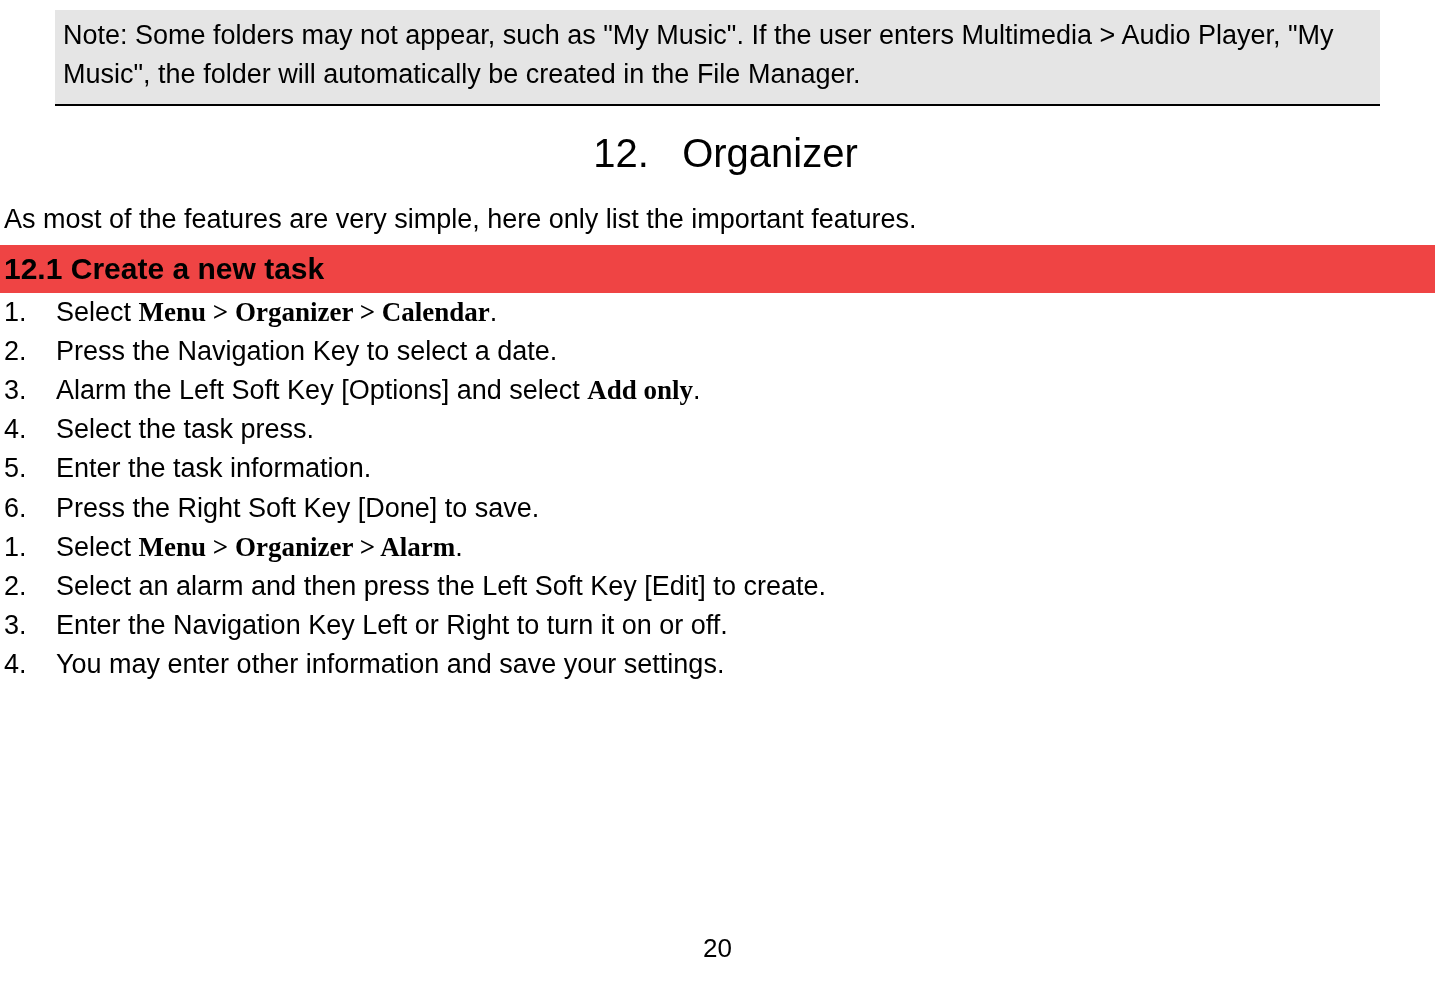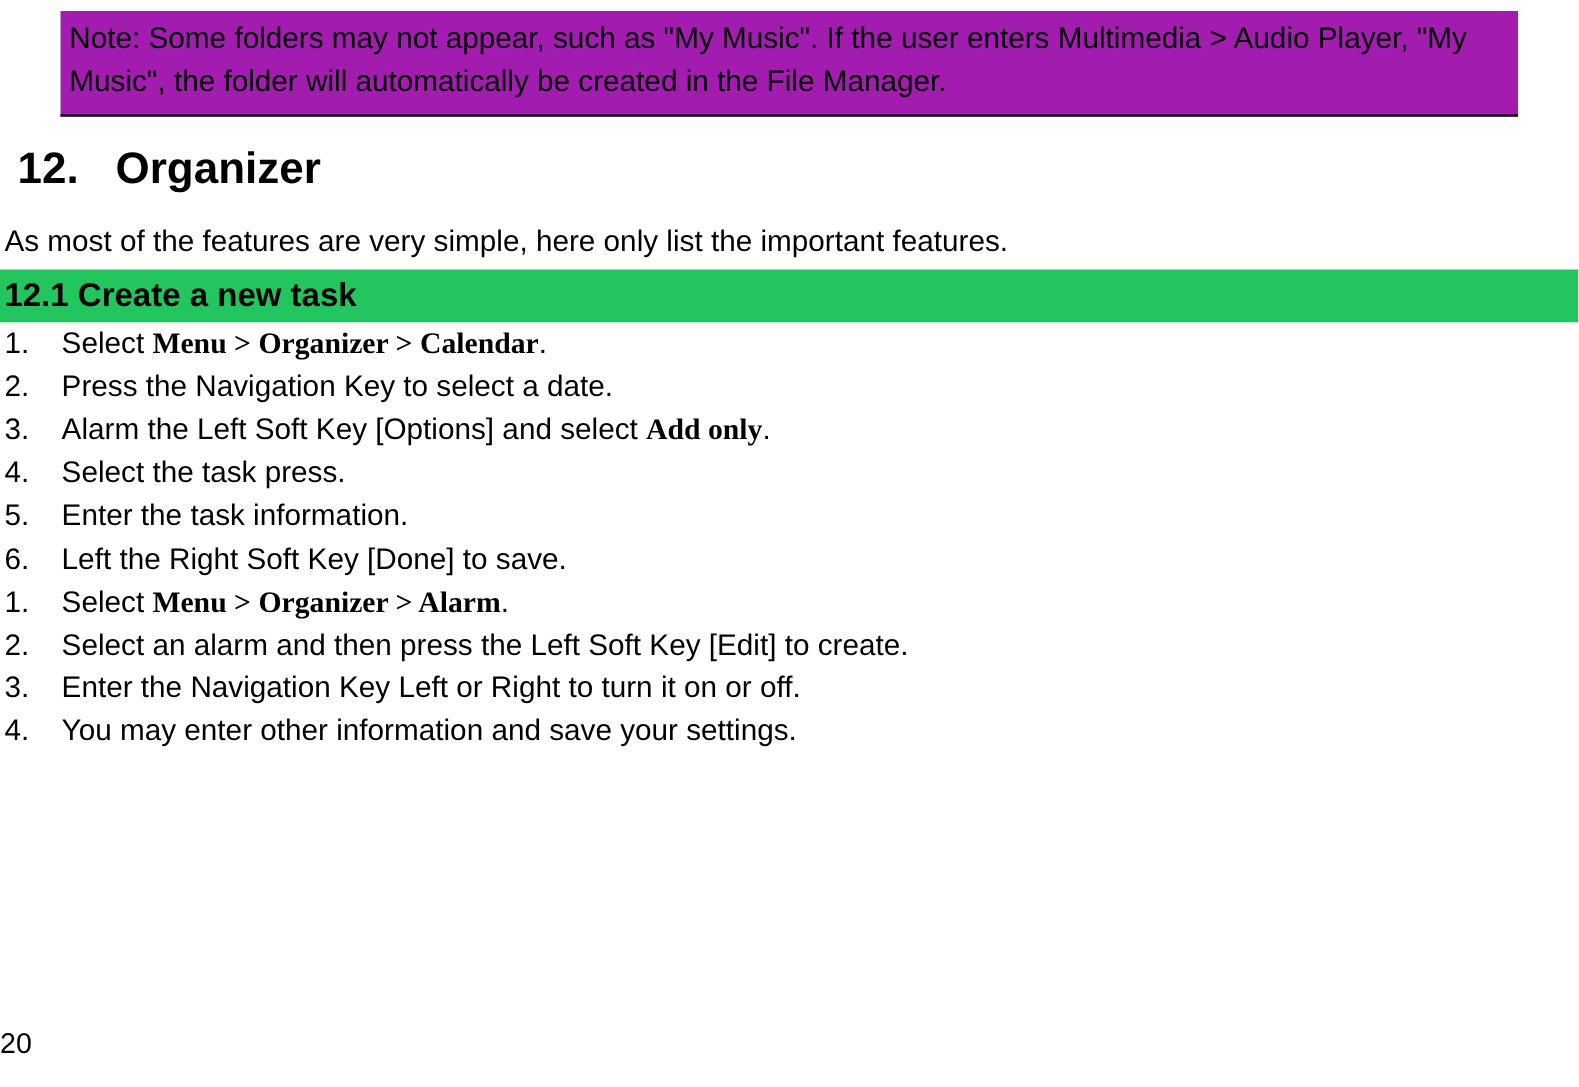--- a/index.html
+++ b/index.html
@@ -10,36 +10,36 @@
       background: #ffffff;
       color: #000000;
       font-size: 27px;
       line-height: 1.45;
       position: relative;
     }
     .page {
       padding: 10px 0 0 0;
     }
     .note-box {
-      background: #a21caf;
+      background: #e5e5e5;
       border-bottom: 2px solid #000000;
       margin: 0 55px;
       padding: 6px 8px 10px 8px;
     }
     .chapter-heading {
-      text-align: left;
-      font-weight: bold;
+      text-align: center;
+      font-weight: normal;
       font-size: 40px;
       margin: 18px 0 18px 16px;
     }
     .intro {
       margin: 0 12px 6px 4px;
     }
     .subsection-heading {
-      background: #22c55e;
+      background: #ef4444;
       font-weight: bold;
       font-size: 30px;
       padding: 2px 0 2px 4px;
     }
     ol {
       list-style: none;
       margin-left: 4px;
     }
     .li-row {
       display: flex;
@@ -50,21 +50,21 @@
     }
     .li-text {
       flex: 1;
     }
     .b { font-weight: bold; font-family: Liberation Serif, serif; }
     .page-number {
       position: absolute;
       bottom: 20px;
       left: 0;
       right: 0;
-      text-align: left;
+      text-align: center;
       font-size: 26px;
     }
   </style>
 </head>
 <body>
 
 <div class="page">
 
   <div class="note-box">
     <span>Note: Some folders may not appear, such as "My Music". If the user enters Multimedia &gt; Audio Player, "My Music", the folder will automatically be created in the File Manager.</span>
@@ -100,21 +100,21 @@
     <li class="li-row">
       <span class="li-num">4.</span>
       <span class="li-text"><span>Select the task press.</span><span class="b"></span><span></span></span>
     </li>
     <li class="li-row">
       <span class="li-num">5.</span>
       <span class="li-text"><span>Enter the task information.</span><span class="b"></span><span></span></span>
     </li>
     <li class="li-row">
       <span class="li-num">6.</span>
-      <span class="li-text"><span>Left the Right Soft Key [Done] to save.</span><span class="b"></span><span></span></span>
+      <span class="li-text"><span>Press the Right Soft Key [Done] to save.</span><span class="b"></span><span></span></span>
     </li>
   </ol>
 
 
   <ol>
     <li class="li-row">
       <span class="li-num">1.</span>
       <span class="li-text"><span>Select </span><span class="b">Menu &gt; Organizer &gt; Alarm</span><span>.</span></span>
     </li>
     <li class="li-row">

